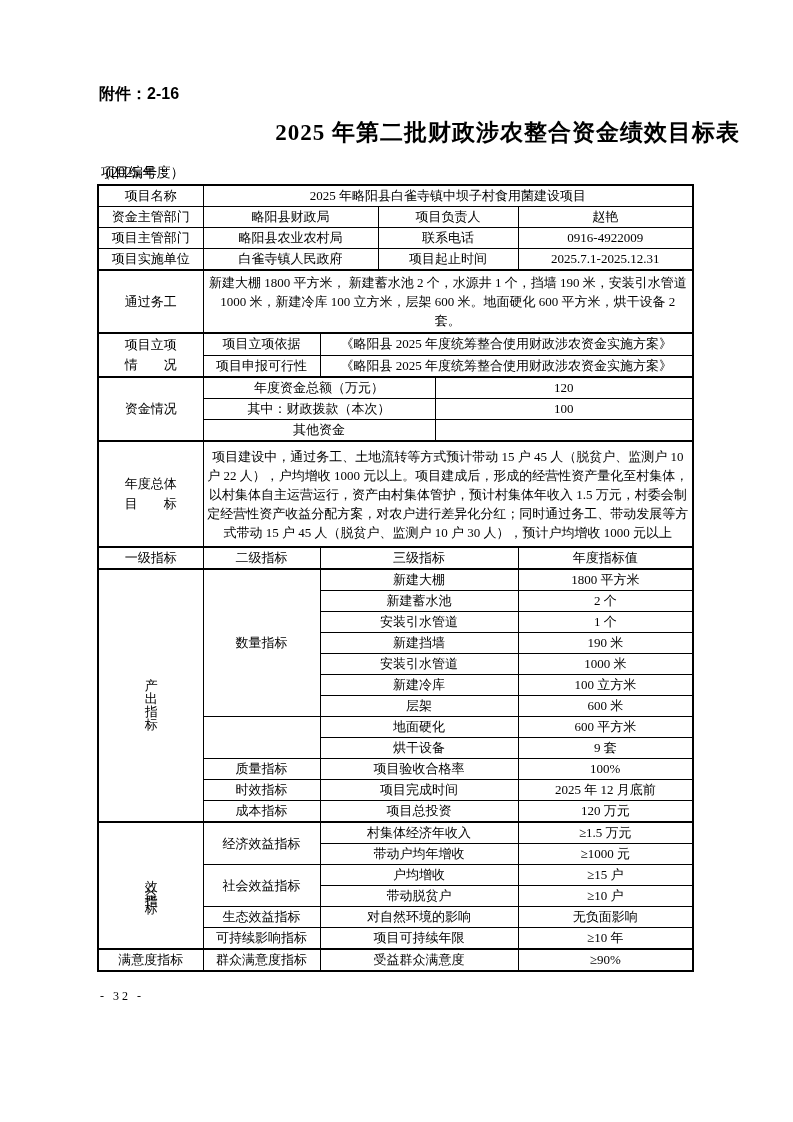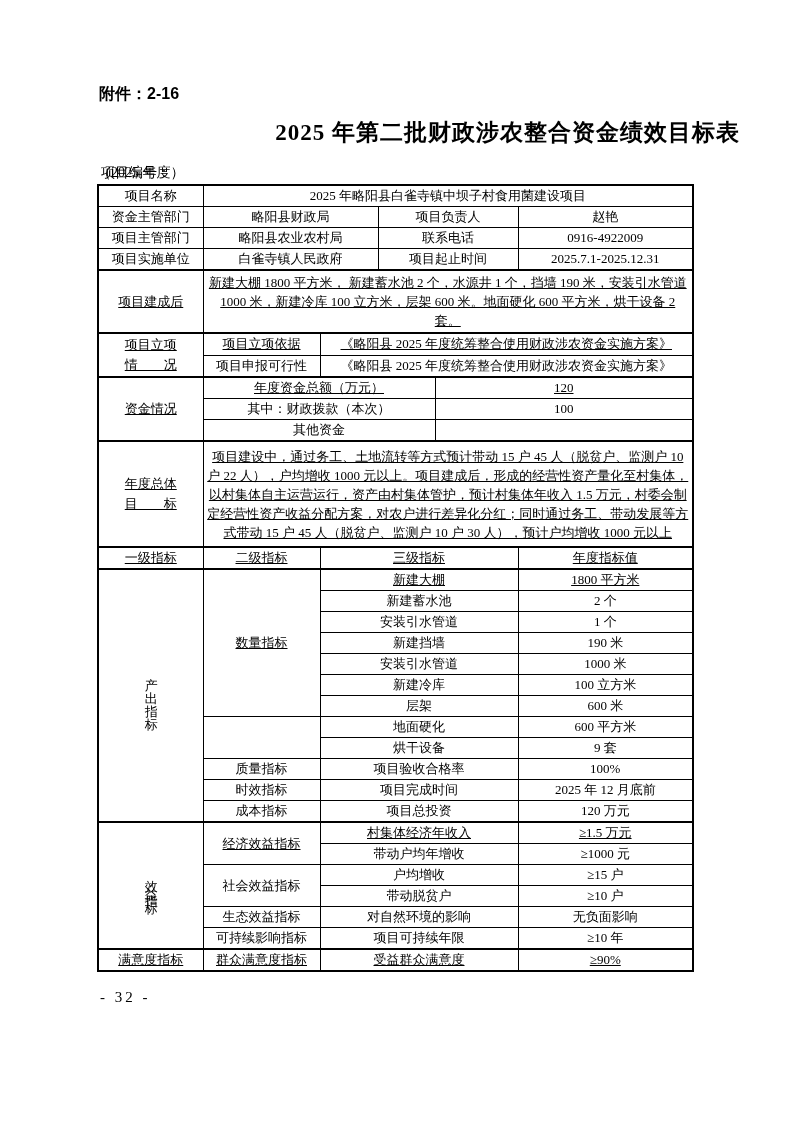--- a/index.html
+++ b/index.html
@@ -43,42 +43,42 @@
     font-size: 13px;
   }
   table.main td {
     border: 1px solid #000;
     text-align: center;
     vertical-align: middle;
     padding: 1px 3px;
     height: 21px;
     overflow: hidden;
   }
-  tr.sec > td { border-top: 2px solid #000; text-decoration: underline; }
+  tr.sec > td { border-top: 2px solid #000; }
   td.para {
     text-align: justify;
     text-justify: inter-ideograph;
     line-height: 19px;
     padding: 3px 7px;
   }
   tr.h63 { height: 63px; }
   tr.h108 { height: 106px; }
   td.label2 div { line-height: 20px; }
   td.level1 { vertical-align: middle; }
   .vlabel {
     display: inline-block;
     writing-mode: vertical-lr;
     text-orientation: upright;
     letter-spacing: 13px;
   }
   .vlabel.small { letter-spacing: 7px; }
   .pageno {
     margin-top: 17px;
     margin-left: 3px;
-    font-size: 15px;
+    font-size: 12px;
     letter-spacing: 3px;
   }
 </style>
 </head>
 <body>
 
 <div class="content">
 
   <div class="attachment">附件：2-16</div>
   <div class="title">2025 年第二批财政涉农整合资金绩效目标表</div>
@@ -116,21 +116,21 @@
         <td>0916-4922009</td>
       </tr>
       <tr>
         <td>项目实施单位</td>
         <td colspan="2">白雀寺镇人民政府</td>
         <td colspan="2">项目起止时间</td>
         <td>2025.7.1-2025.12.31</td>
       </tr>
 
       <tr class="sec h63">
-        <td>项目建成后</td>
+        <td>通过务工</td>
         <td colspan="5" class="para">新建大棚 1800 平方米， 新建蓄水池 2 个，水源井 1 个，挡墙 190 米，安装引水管道 1000 米，新建冷库 100 立方米，层架 600 米。地面硬化 600 平方米，烘干设备 2 套。</td>
       </tr>
 
       <tr class="sec">
         <td rowspan="2" class="label2">
           <div>项目立项</div>
           <div>情　　况</div>
         </td>
         <td>项目立项依据</td>
         <td colspan="4">《略阳县 2025 年度统筹整合使用财政涉农资金实施方案》</td>

